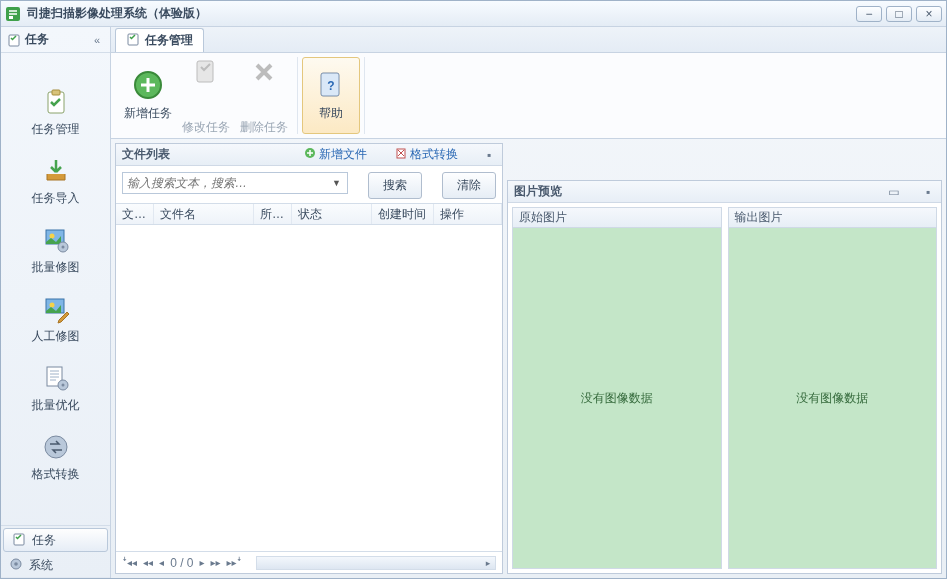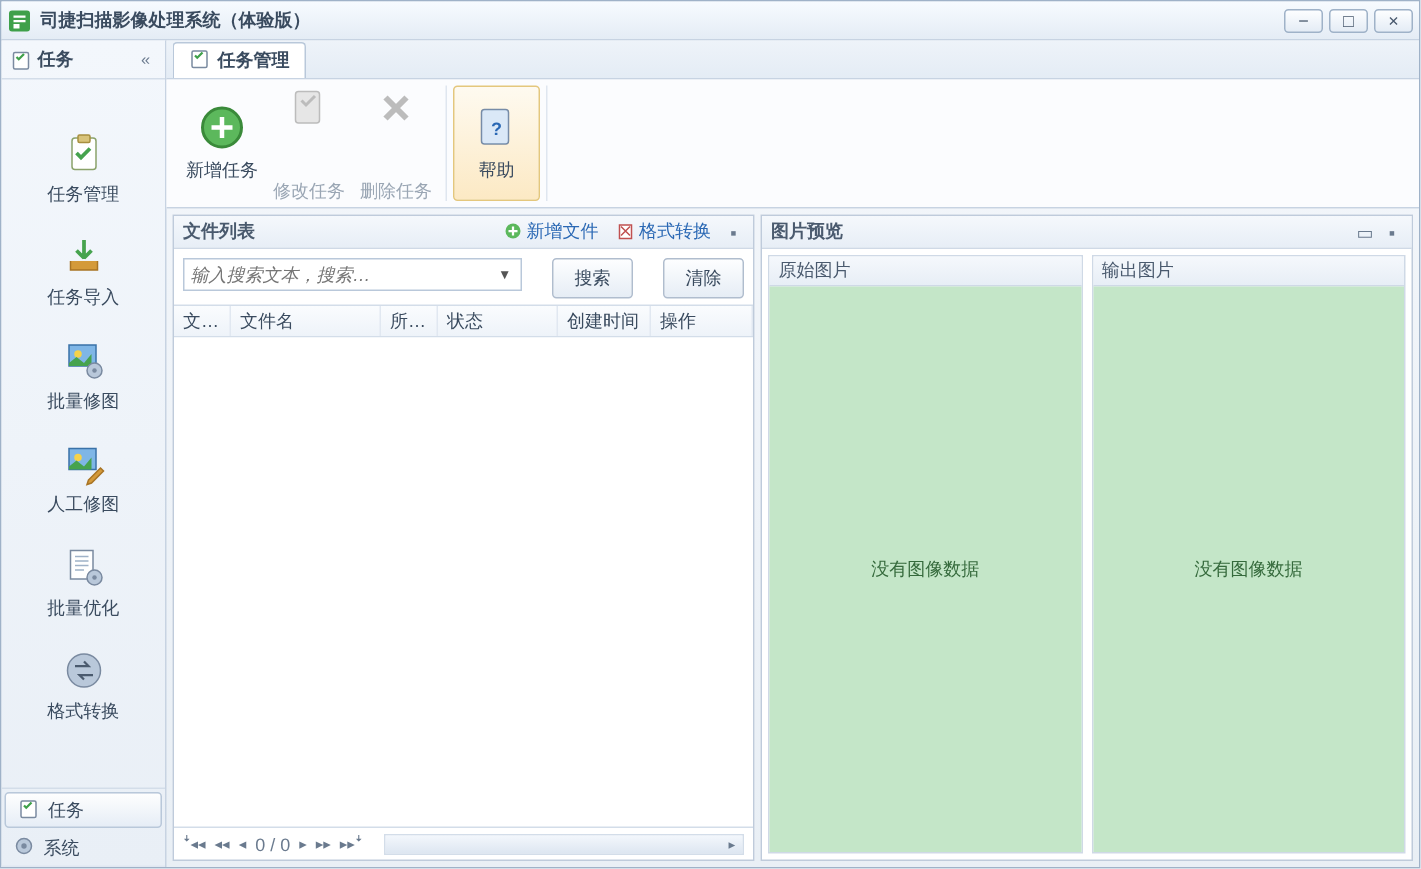--- a/index.html
+++ b/index.html
@@ -32,44 +32,44 @@
 
 .ribbon { height: 86px; background: #fbfcfe; border-bottom: 1px solid #c7d3e2; display: flex; padding: 4px; gap: 0; }
 .rib-group { display: flex; border-right: 1px solid #dfe6ef; padding: 0 4px; }
 .rib-btn { width: 58px; display: flex; flex-direction: column; align-items: center; justify-content: center; gap: 4px; border-radius: 3px; cursor: pointer; color: #3a4b5f; padding: 4px 2px; }
 .rib-btn.disabled { color: #9aa6b4; cursor: default; gap: 31px; }
 .rib-btn.sel { background: linear-gradient(#fefaf0,#fce9c4); border: 1px solid #e4c77d; }
 .rib-btn .ico { width: 32px; height: 32px; display: flex; align-items: center; justify-content: center; }
 
 .workspace { flex: 1; display: flex; padding: 4px; gap: 4px; min-height: 0; }
 .panel { background: #fff; border: 1px solid #bfcbdb; display: flex; flex-direction: column; min-width: 0; }
-.panel-hd { height: 22px; background: linear-gradient(#f5f8fc,#e7eef6); border-bottom: 1px solid #cfd9e6; display: flex; align-items: center; padding: 0 6px; color: #4a5a6e; gap: 4px; }
+.panel-hd { height: 22px; background: linear-gradient(#f5f8fc,#e7eef6); border-bottom: 1px solid #cfd9e6; display: flex; align-items: center; padding: 0 6px; color: #4a5a6e; gap: 20px; }
 .panel-hd .title { flex: 1; font-weight: bold; }
-.panel-hd .act { display: flex; align-items: flex-end; gap: 3px; color: #2a68b4; cursor: pointer; padding: 0 4px; }
+.panel-hd .act { display: flex; align-items: center; gap: 3px; color: #2a68b4; cursor: pointer; padding: 0 4px; }
 .panel-hd .pin, .panel-hd .popbtn { width: 14px; height: 14px; display: flex; align-items: center; justify-content: center; color: #6a7a8e; cursor: pointer; }
 
 .leftpanel { flex: 0 0 388px; }
 .searchrow { padding: 6px 6px 4px; display: flex; gap: 20px; }
 .searchbox { flex: 1; display: flex; align-items: center; border: 1px solid #b9c8da; background: #fff; height: 22px; padding: 0 4px; }
 .searchbox input { flex: 1; border: none; outline: none; font-style: italic; color: #999; font-size: 12px; background: transparent; }
 .searchbox .dd { color: #555; font-size: 9px; cursor: pointer; padding: 0 2px; }
 .btn { height: 27px; padding: 0 14px; border: 1px solid #b0bdce; border-radius: 3px; background: linear-gradient(#fdfeff,#e6edf5); color: #3a4b5f; cursor: pointer; display: flex; align-items: center; }
 
 .gridhdr { height: 22px; display: flex; border-top: 1px solid #d3dde9; border-bottom: 1px solid #d3dde9; background: linear-gradient(#fafcfe,#eef3f9); }
 .gridhdr .col { padding: 0 6px; display: flex; align-items: center; border-right: 1px solid #e1e8f1; color: #3a4b5f; white-space: nowrap; overflow: hidden; }
 .gridbody { flex: 1; background: #fff; }
 
 .pager { height: 22px; border-top: 1px solid #d3dde9; display: flex; align-items: center; padding: 0 6px; gap: 6px; color: #6a7a8e; }
 .pager .nav { display: flex; gap: 6px; }
 .pager .nav span { cursor: pointer; font-size: 10px; }
 .pager .scroll { flex: 1; height: 14px; margin-left: 8px; background: #f0f3f8; border: 1px solid #d3dde9; position: relative; }
 .pager .scroll .thumb { position: absolute; left: 0; top: 0; bottom: 0; width: 100%; background: linear-gradient(#f3f7fc,#dde6f1); }
 .pager .scroll .abtn { position: absolute; top: 0; bottom: 0; width: 14px; display: flex; align-items: center; justify-content: center; font-size: 9px; color: #6a7a8e; }
 
-.rightpanel { flex: 1; }
+.rightpanel { flex: 1; margin-top: 37px; }
 .previews { flex: 1; display: flex; gap: 6px; padding: 4px; min-height: 0; }
 .pv { flex: 1; display: flex; flex-direction: column; border: 1px solid #cfd9e6; }
 .pv-hd { height: 20px; background: linear-gradient(#f5f8fc,#e7eef6); border-bottom: 1px solid #cfd9e6; display: flex; align-items: center; padding: 0 6px; color: #4a5a6e; }
 .pv-body { flex: 1; background: #c4e6c8; display: flex; align-items: center; justify-content: center; color: #356a3c; }
 
 .statusbar { height: 22px; background: linear-gradient(#f3f7fc,#e4ecf5); border-top: 1px solid #c7d3e2; display: flex; align-items: center; padding: 0 8px; color: #4a5a6e; }
 .statusbar .left { flex: 1; }
 </style>
 </head>
 <body>

